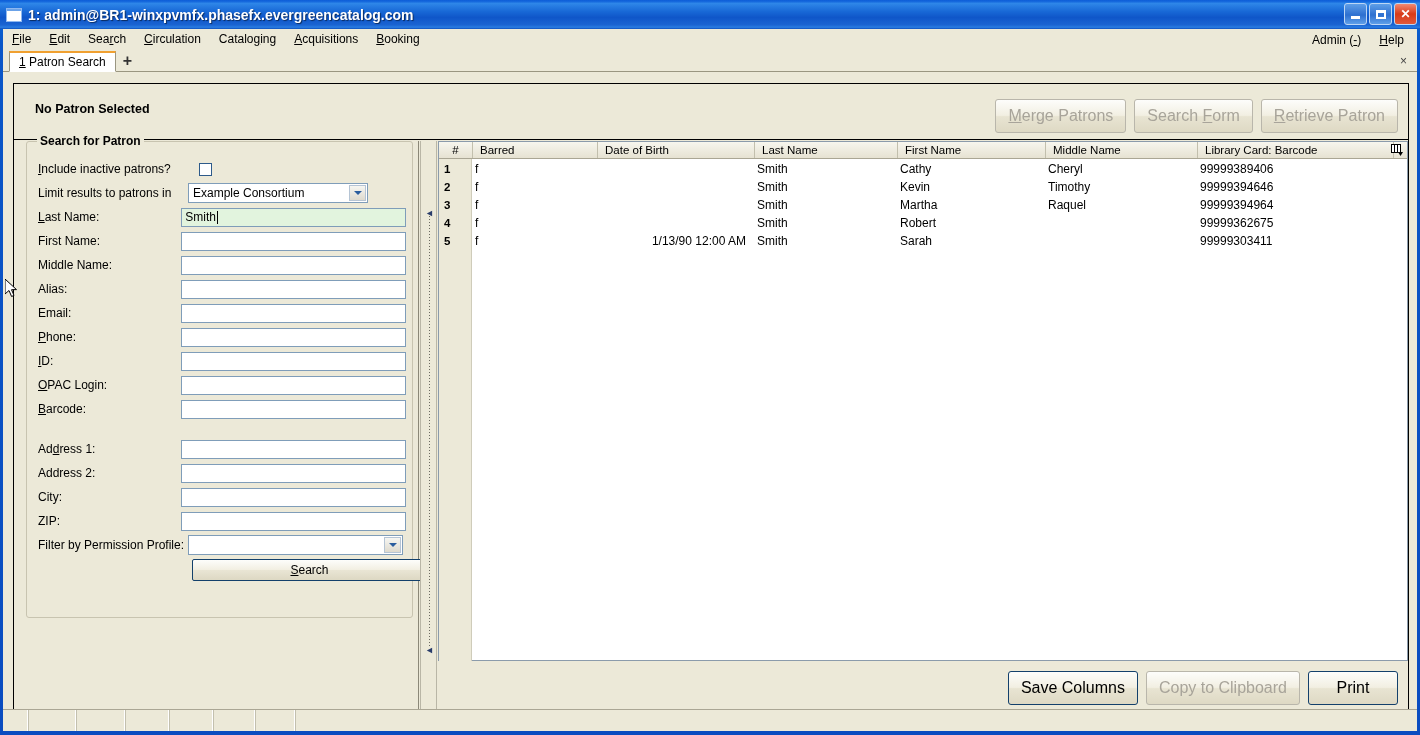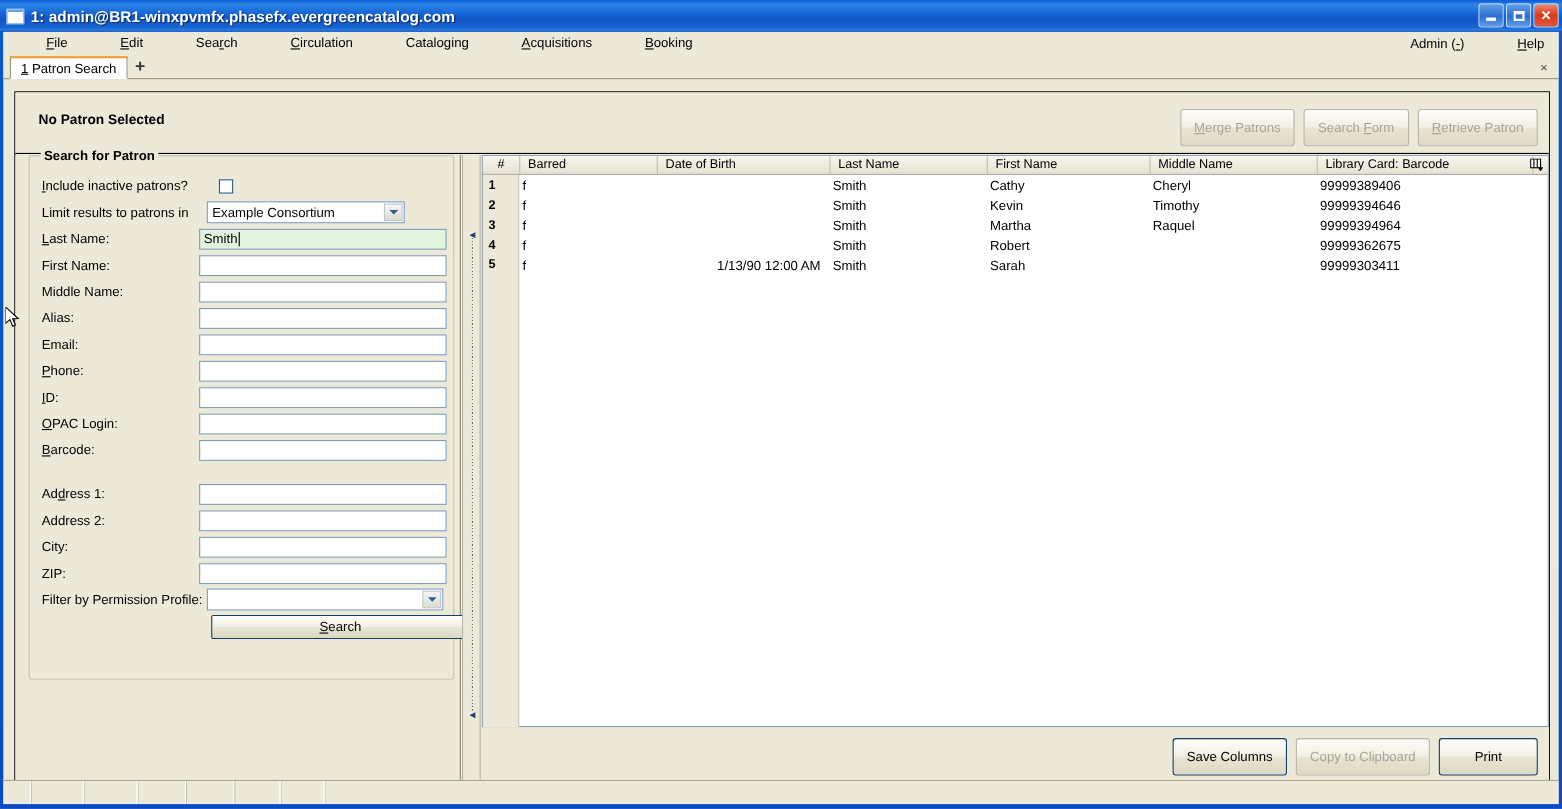--- a/index.html
+++ b/index.html
@@ -59,21 +59,21 @@
   }
 
   
   #menubar {
     position: relative; height: 21px; width: 100%;
     background: #ece9d8;
     display: flex; align-items: center;
     font-size: 12px; color: #000;
     border-bottom: 1px solid #ece9d8;
   }
-  .menuitem { padding: 2px 9px; cursor: default; white-space: nowrap; margin-left: 30px; }
+  .menuitem { padding: 2px 9px; cursor: default; white-space: nowrap; }
   #menu-right { position: absolute; right: 4px; top: 0; display: flex; align-items: center; height: 21px; }
   .ul { text-decoration: underline; }
 
   
   #tabbar {
     position: relative; height: 22px; width: 100%;
     background: #ece9d8;
     border-bottom: 1px solid #9a9681;
     display: flex; align-items: flex-end;
     padding-left: 6px;
@@ -109,21 +109,21 @@
   }
   #patron-status {
     position: absolute; left: 21px; top: 18px;
     font-size: 12.5px; font-weight: bold; color: #000;
   }
   #header-btns { position: absolute; right: 10px; top: 15px; display: flex; gap: 8px; }
   .xpbtn {
     height: 22px; min-width: 70px; padding: 16px 12px;
     border: 1px solid #7f9db9; border-radius: 3px;
     background: linear-gradient(to bottom,#fdfdfb 0%,#f2efe2 48%,#e8e4d2 52%,#ded9c4 100%);
-    font-size: 12px; color: #000;
+    font-size: 16px; color: #000;
     display: flex; align-items: center; justify-content: center;
     white-space: nowrap;
   }
   .xpbtn.disabled { color: #a8a49a; border-color: #b9b6ab; }
   .xpbtn.strong { border: 1px solid #13406b; }
 
   
   #split { position: absolute; left: 0; top: 57px; width: 1394px; height: 580px; }
 
   #left-pane {

